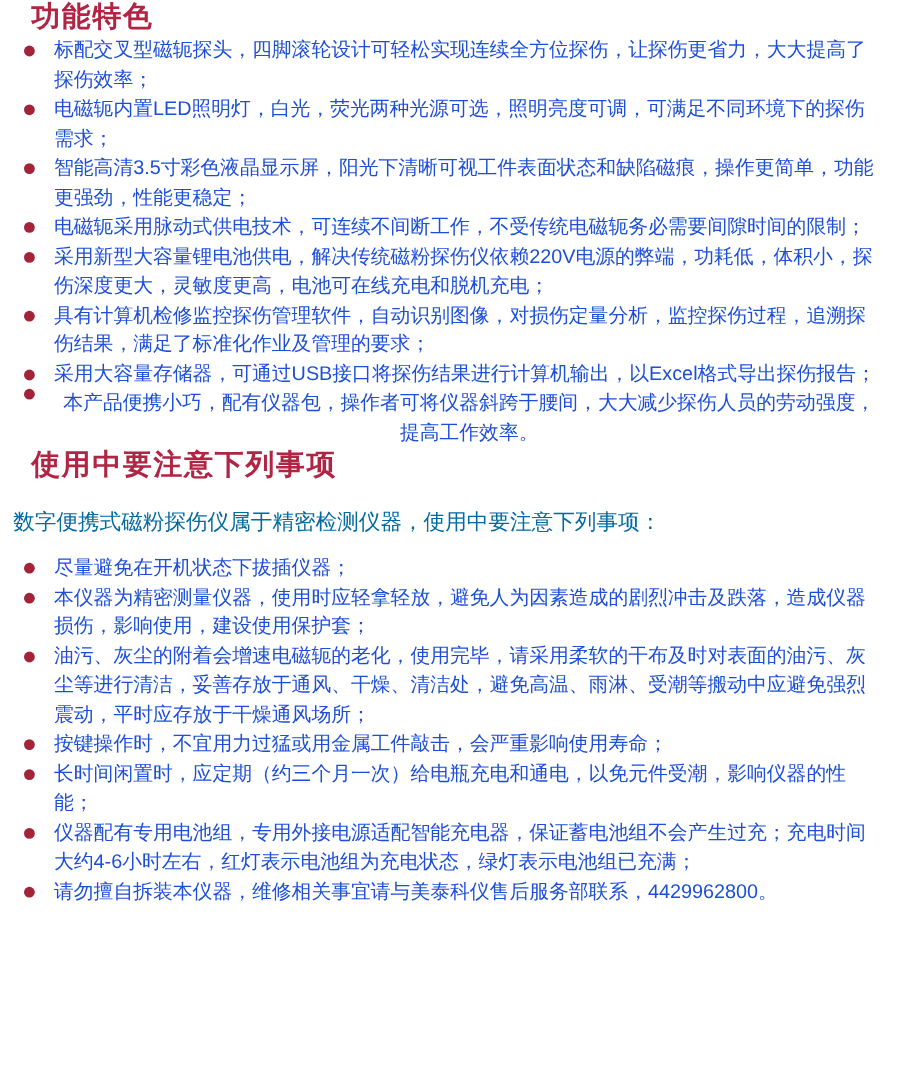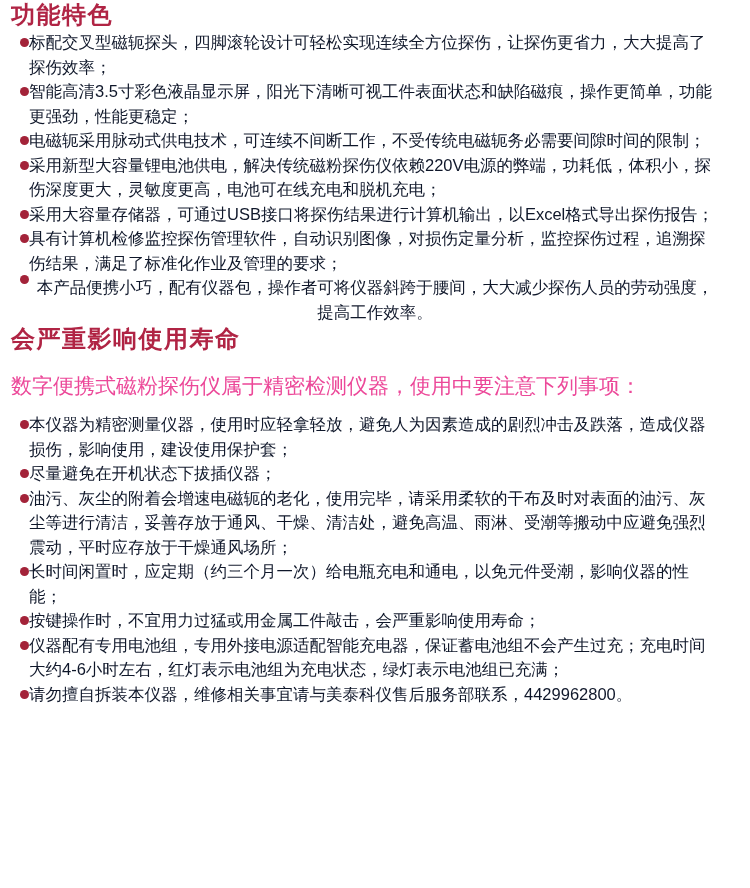--- a/index.html
+++ b/index.html
@@ -7,21 +7,21 @@
     position: relative;
     width: 750px;
     height: 888px;
     background: #ffffff;
     overflow: hidden;
     font-family: "Liberation Sans", "DejaVu Sans", sans-serif;
     color: #3f3b44;
   }
   h1.sec-heading {
     margin: 0;
-    padding-left: 11px;
+    padding-left: 26px;
     color: #b02444;
     font-size: 24px;
     line-height: 30px;
     font-weight: 800;
     letter-spacing: 1.5px;
   }
   .heading-features { margin-top: 24px; margin-bottom: 27px; }
   .heading-maintenance { margin-top: 34px; }
   ul.dot-list {
     list-style: none;
@@ -37,95 +37,100 @@
     flex: 0 0 9px;
     width: 9px;
     height: 9px;
     border-radius: 50%;
     background: #a32339;
     margin-top: 8px;
   }
   li.center-bullet { align-items: center; text-align: center; }
   li.center-bullet .dot { margin-top: 0; }
   .txt {
+    margin-left: 16px;
     width: 692px;
     font-size: 16.5px;
     line-height: 24.5px;
-    color: #0f172a;
+    color: #1d4ed8;
   }
   p.intro {
     margin: 20px 0 14px 11px;
-    font-size: 21px;
+    font-size: 18px;
     line-height: 24px;
-    color: #ec4899;
+    color: #0369a1;
   }
   .notes-list { margin-top: 0; }
 </style>
 </head>
 <body>
 
 <div class="page">
 
   <h1 class="sec-heading heading-features">功能特色</h1>
 
   <ul class="dot-list feature-list">
     <li>
       <span class="dot"></span>
       <span class="txt">标配交叉型磁轭探头，四脚滚轮设计可轻松实现连续全方位探伤，让探伤更省力，大大提高了探伤效率；</span>
     </li>
     <li>
       <span class="dot"></span>
+      <span class="txt">电磁轭内置LED照明灯，白光，荧光两种光源可选，照明亮度可调，可满足不同环境下的探伤需求；</span>
+    </li>
+    <li>
+      <span class="dot"></span>
       <span class="txt">智能高清3.5寸彩色液晶显示屏，阳光下清晰可视工件表面状态和缺陷磁痕，操作更简单，功能更强劲，性能更稳定；</span>
     </li>
     <li>
       <span class="dot"></span>
       <span class="txt">电磁轭采用脉动式供电技术，可连续不间断工作，不受传统电磁轭务必需要间隙时间的限制；</span>
     </li>
     <li>
       <span class="dot"></span>
       <span class="txt">采用新型大容量锂电池供电，解决传统磁粉探伤仪依赖220V电源的弊端，功耗低，体积小，探伤深度更大，灵敏度更高，电池可在线充电和脱机充电；</span>
     </li>
     <li>
       <span class="dot"></span>
-      <span class="txt">采用大容量存储器，可通过USB接口将探伤结果进行计算机输出，以Excel格式导出探伤报告；</span>
+      <span class="txt">具有计算机检修监控探伤管理软件，自动识别图像，对损伤定量分析，监控探伤过程，追溯探伤结果，满足了标准化作业及管理的要求；</span>
     </li>
     <li>
       <span class="dot"></span>
-      <span class="txt">具有计算机检修监控探伤管理软件，自动识别图像，对损伤定量分析，监控探伤过程，追溯探伤结果，满足了标准化作业及管理的要求；</span>
+      <span class="txt">采用大容量存储器，可通过USB接口将探伤结果进行计算机输出，以Excel格式导出探伤报告；</span>
     </li>
     <li class="center-bullet">
       <span class="dot"></span>
       <span class="txt">本产品便携小巧，配有仪器包，操作者可将仪器斜跨于腰间，大大减少探伤人员的劳动强度，提高工作效率。</span>
     </li>
   </ul>
 
-  <h1 class="sec-heading heading-maintenance">会严重影响使用寿命</h1>
+  <h1 class="sec-heading heading-maintenance">使用中要注意下列事项</h1>
 
   <p class="intro">数字便携式磁粉探伤仪属于精密检测仪器，使用中要注意下列事项：</p>
 
   <ul class="dot-list notes-list">
     <li>
       <span class="dot"></span>
-      <span class="txt">本仪器为精密测量仪器，使用时应轻拿轻放，避免人为因素造成的剧烈冲击及跌落，造成仪器损伤，影响使用，建设使用保护套；</span>
+      <span class="txt">尽量避免在开机状态下拔插仪器；</span>
     </li>
     <li>
       <span class="dot"></span>
-      <span class="txt">尽量避免在开机状态下拔插仪器；</span>
+      <span class="txt">本仪器为精密测量仪器，使用时应轻拿轻放，避免人为因素造成的剧烈冲击及跌落，造成仪器损伤，影响使用，建设使用保护套；</span>
     </li>
     <li>
       <span class="dot"></span>
       <span class="txt">油污、灰尘的附着会增速电磁轭的老化，使用完毕，请采用柔软的干布及时对表面的油污、灰尘等进行清洁，妥善存放于通风、干燥、清洁处，避免高温、雨淋、受潮等搬动中应避免强烈震动，平时应存放于干燥通风场所；</span>
     </li>
     <li>
       <span class="dot"></span>
-      <span class="txt">长时间闲置时，应定期（约三个月一次）给电瓶充电和通电，以免元件受潮，影响仪器的性能；</span>
+      <span class="txt">按键操作时，不宜用力过猛或用金属工件敲击，会严重影响使用寿命；</span>
     </li>
     <li>
       <span class="dot"></span>
-      <span class="txt">按键操作时，不宜用力过猛或用金属工件敲击，会严重影响使用寿命；</span>
+      <span class="txt">长时间闲置时，应定期（约三个月一次）给电瓶充电和通电，以免元件受潮，影响仪器的性能；</span>
     </li>
     <li>
       <span class="dot"></span>
       <span class="txt">仪器配有专用电池组，专用外接电源适配智能充电器，保证蓄电池组不会产生过充；充电时间大约4-6小时左右，红灯表示电池组为充电状态，绿灯表示电池组已充满；</span>
     </li>
     <li>
       <span class="dot"></span>
       <span class="txt">请勿擅自拆装本仪器，维修相关事宜请与美泰科仪售后服务部联系，4429962800。</span>
     </li>
   </ul>

